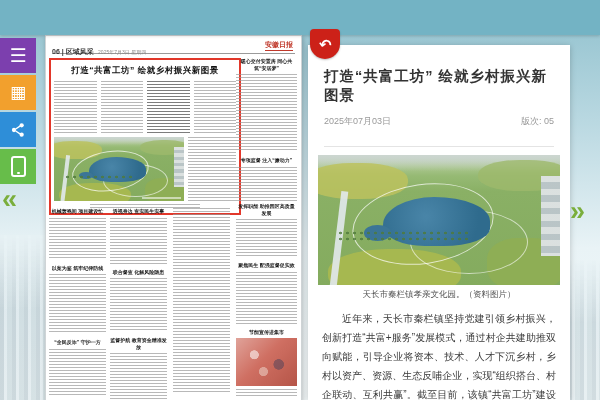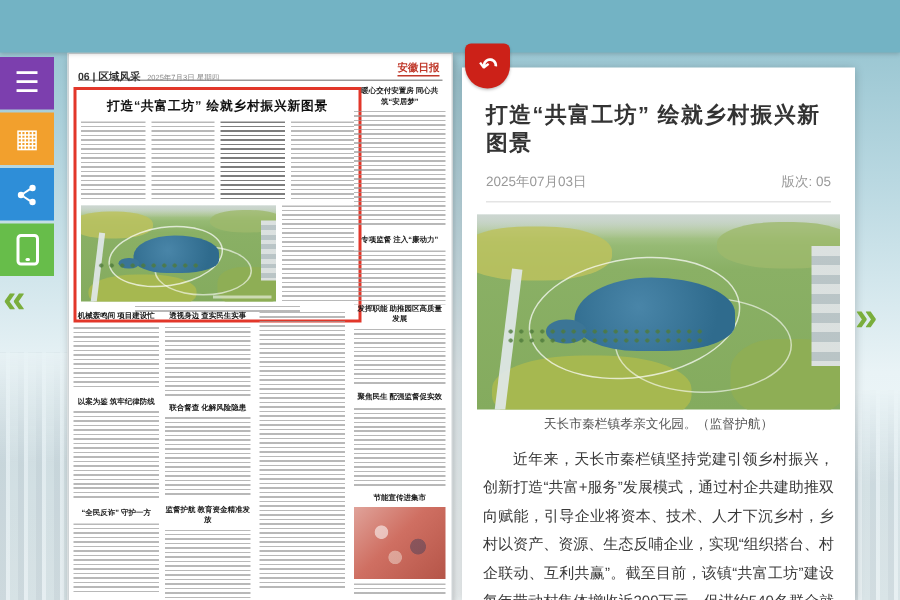--- a/index.html
+++ b/index.html
@@ -62,21 +62,21 @@
       linear-gradient(135deg,#e0a39a 0%,#cf6f62 45%,#b55548 100%);}
   
   .panel{position:absolute;left:308px;top:45px;width:262px;height:355px;background:#fff;
          box-shadow:0 1px 6px rgba(0,0,0,.22);z-index:2;}
   .badge{position:absolute;left:310px;top:29px;width:30px;height:30px;background:#cc2118;
          border-radius:4px 4px 50% 50%;z-index:5;display:flex;align-items:center;justify-content:center;
          color:#fff;font-size:15px;font-weight:bold;cursor:pointer;box-shadow:0 1px 2px rgba(0,0,0,.25);}
   .badge span{transform:rotate(8deg);line-height:1;}
   .a-title{margin:22px 16px 0;font-size:14.5px;font-weight:bold;color:#333;letter-spacing:1px;}
   .a-meta{margin:10px 16px 0;display:flex;justify-content:space-between;align-items:center;
-          font-size:9px;color:#999;padding-bottom:6px;border-bottom:1px solid #e4e4e4;}
+          font-size:9px;color:#999;padding-bottom:18px;border-bottom:1px solid #e4e4e4;}
   .a-photo{margin:8px 10px 0;width:242px;height:130px;}
   .a-cap{margin-top:4px;text-align:center;font-size:8.5px;color:#555;}
   .a-body{margin:8px 14px 0;font-size:10px;line-height:1.9;color:#3a3a3a;text-align:justify;text-indent:2em;}
   
   .aerial{position:relative;overflow:hidden;
           background:linear-gradient(180deg,#c6d4cc 0%,#aec894 8%,#96ba74 16%,#8ab065 28%,#84ab5e 100%);}
   .aerial>div{position:absolute;}
   .a-haze{top:0;left:0;right:0;height:12%;background:linear-gradient(#ccd6d0,rgba(204,214,208,0));}
   .a-f1{left:-5%;top:6%;width:42%;height:28%;background:#bcc25e;border-radius:45%;opacity:.85;}
   .a-f2{right:-4%;top:4%;width:38%;height:24%;background:#9db96b;border-radius:45%;opacity:.8;}
@@ -220,15 +220,15 @@
       <div class="a-f3"></div>
       <div class="a-f4"></div>
     <div class="a-ring1"></div>
       <div class="a-ring2"></div>
       <div class="a-road"></div>
     <div class="a-lake"></div>
       <div class="a-pond"></div>
       <div class="a-bld"></div>
       <div class="a-trees"></div>
   </div>
-  <div class="a-cap">天长市秦栏镇孝亲文化园。（监督护航）</div>
+  <div class="a-cap">天长市秦栏镇孝亲文化园。（资料图片）</div>
   <div class="a-body">近年来，天长市秦栏镇坚持党建引领乡村振兴，创新打造“共富+服务”发展模式，通过村企共建助推双向赋能，引导企业将资本、技术、人才下沉乡村，乡村以资产、资源、生态反哺企业，实现“组织搭台、村企联动、互利共赢”。截至目前，该镇“共富工坊”建设每年带动村集体增收近200万元，促进约540名群众就业，探索出“集体增富、农民增收、企业增效”的乡村振兴新路径。</div>
 </div>
 
 </body></html>

